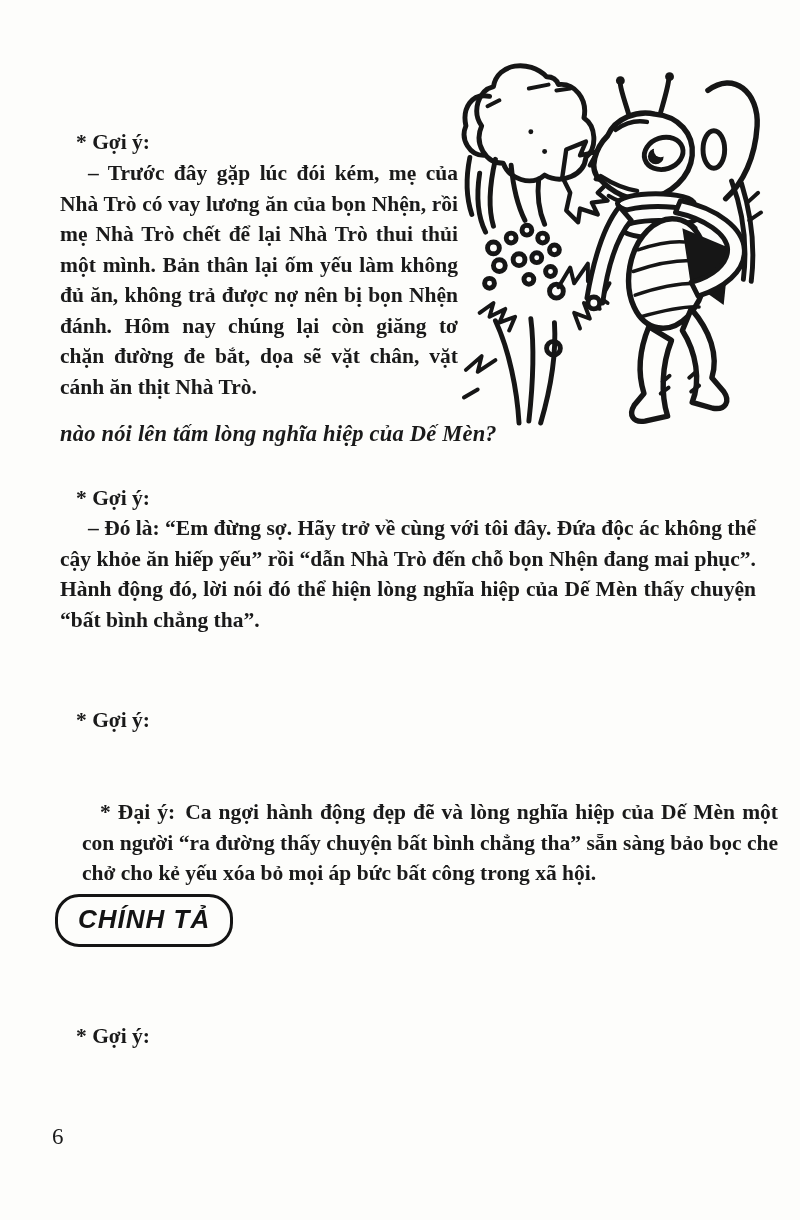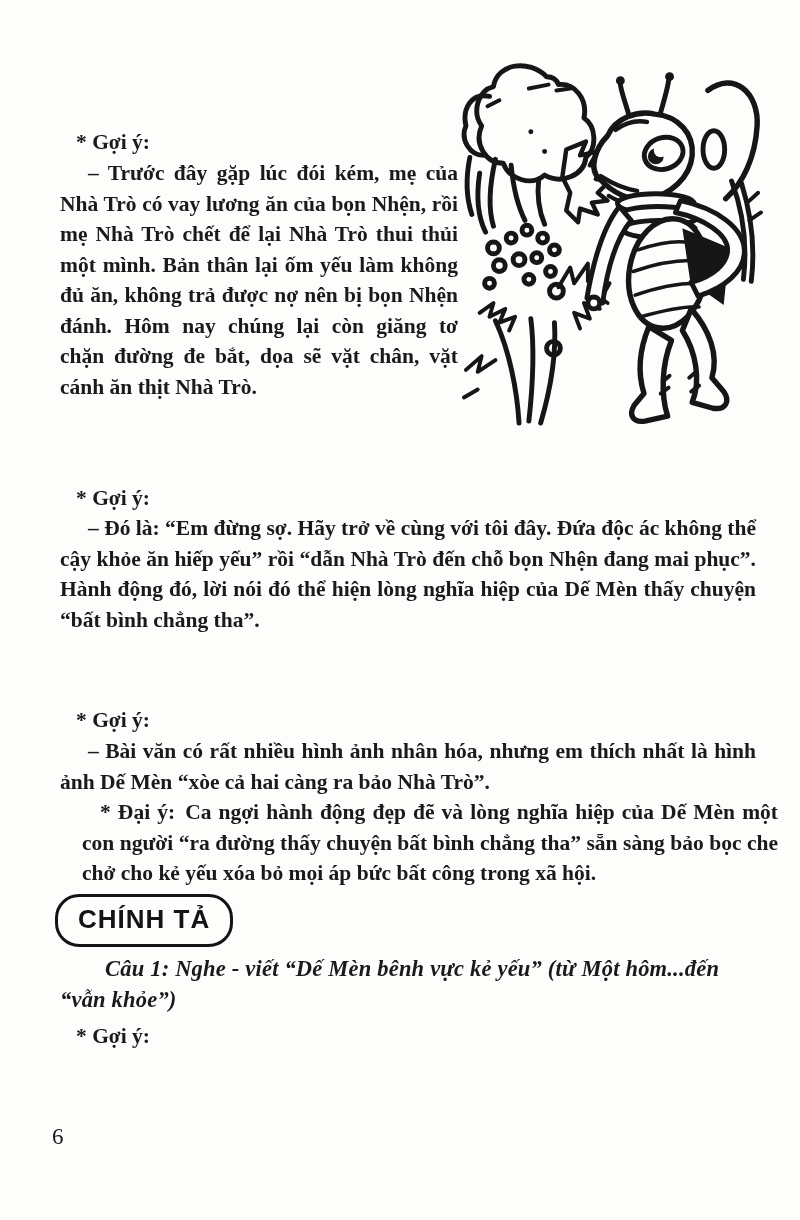--- a/index.html
+++ b/index.html
@@ -9,21 +9,21 @@
   }
   .heading{position:absolute;font-weight:bold;font-style:italic;font-size:22.5px;line-height:31px;letter-spacing:0.2px;}
   .heading .hl1{text-indent:45px;}
   .hint{position:absolute;font-size:21.5px;line-height:28px;font-weight:bold;}
   .para{position:absolute;font-size:21.5px;line-height:30.5px;text-align:justify;text-indent:28px;font-weight:bold;}
   .para.summary{text-indent:18px;margin-left:22px;}
   .summary-label{margin-right:10px;}
   .section-box{
     position:absolute;left:55px;top:894px;border:3.5px solid #141414;border-radius:24px;
     padding:7px 20px 9px 20px;font-family:"Liberation Sans","DejaVu Sans",sans-serif;
-    font-weight:bold;font-size:26px;letter-spacing:1px;color:#141414;background:#fdfdfb;
+    font-weight:bold;font-size:26px;letter-spacing:1px;color:#141414;background:#fdfdfb;font-style:italic;
   }
   .pagenum{position:absolute;left:52px;top:1124px;font-size:23px;}
   .illus{position:absolute;left:460px;top:52px;width:305px;height:378px;}
 </style>
 </head>
 <body>
 
 <div class="page">
 
   <div class="hint" style="left:76px;top:128px;">* Gợi ý:</div>
@@ -103,33 +103,29 @@
       <circle cx="136" cy="252" r="6" fill="#fdfdfb"></circle>
 
       <path fill="#fdfdfb" stroke-width="5.5" d="M192,276 C183,298 180,322 187,344 L177,356 C171,366 176,374 188,372 L211,367 C204,345 205,315 215,290 Z"></path>
       <path stroke-width="4" d="M206,332 L213,326 M204,344 L212,338"></path>
       <path fill="#fdfdfb" stroke-width="5.5" d="M235,258 C254,280 263,305 256,328 L268,342 C275,352 270,361 257,359 L236,353 C245,331 240,302 226,280 Z"></path>
       <path stroke-width="4" d="M240,322 L233,328 M243,336 L235,342"></path>
     </g>
   </svg>
 
   <div class="heading" style="left:60px;top:418px;width:620px;">
+    <div>nào nói lên tấm lòng nghĩa hiệp của Dế Mèn?</div>
   </div>
   <div class="hint" style="left:76px;top:484px;">* Gợi ý:</div>
   <div class="para" style="left:60px;top:513px;width:696px;">– Đó là: “Em đừng sợ. Hãy trở về cùng với tôi đây. Đứa độc ác không thể cậy khỏe ăn hiếp yếu” rồi “dẫn Nhà Trò đến chỗ bọn Nhện đang mai phục”. Hành động đó, lời nói đó thể hiện lòng nghĩa hiệp của Dế Mèn thấy chuyện “bất bình chẳng tha”.</div>
 
   <div class="hint" style="left:76px;top:706px;">* Gợi ý:</div>
-  <div class="para" style="left:60px;top:736px;width:696px;">– Bài văn có rất nhiều hình ảnh nhân hóa, nhưng em thích nhất là hình ảnh Dế Mèn “xòe cả hai càng ra bảo Nhà Trò”.</div>
   <div class="para summary" style="left:60px;top:797px;width:696px;">
     <span class="summary-label">* Đại ý:</span><span>Ca ngợi hành động đẹp đẽ và lòng nghĩa hiệp của Dế Mèn một con người “ra đường thấy chuyện bất bình chẳng tha” sẵn sàng bảo bọc che chở cho kẻ yếu xóa bỏ mọi áp bức bất công trong xã hội.</span>
   </div>
 
   <div class="section-box">CHÍNH TẢ</div>
 
-  <div class="heading" style="left:60px;top:953px;width:700px;">
-    <div class="hl1">Câu 1: Nghe - viết “Dế Mèn bênh vực kẻ yếu” (từ Một hôm...đến</div>
-    <div>“vẫn khỏe”)</div>
-  </div>
   <div class="hint" style="left:76px;top:1022px;">* Gợi ý:</div>
 
   <div class="pagenum">6</div>
 
 </div>
 
 </body></html>

